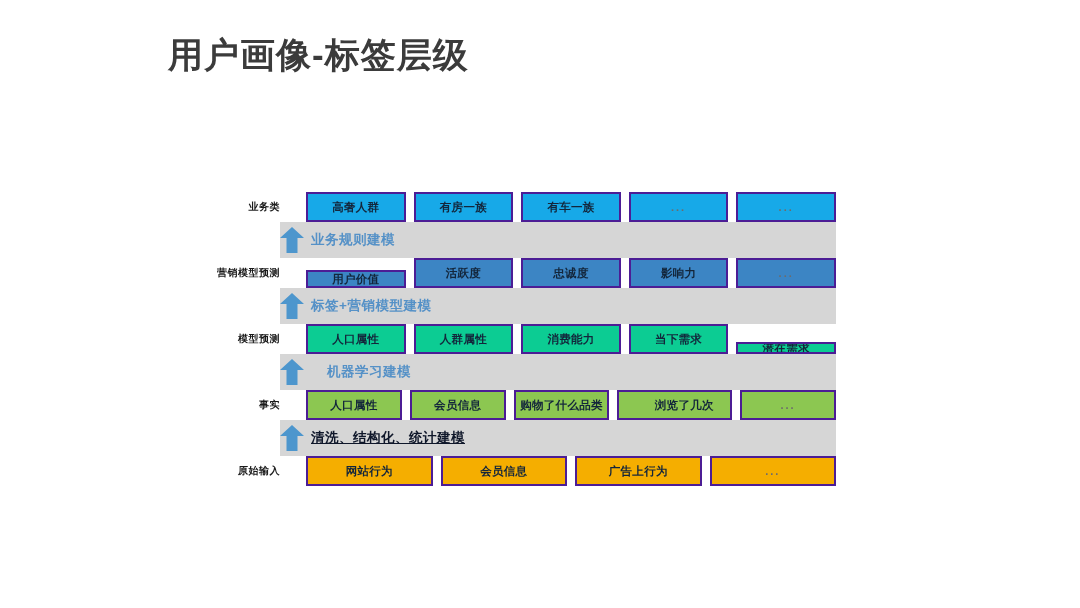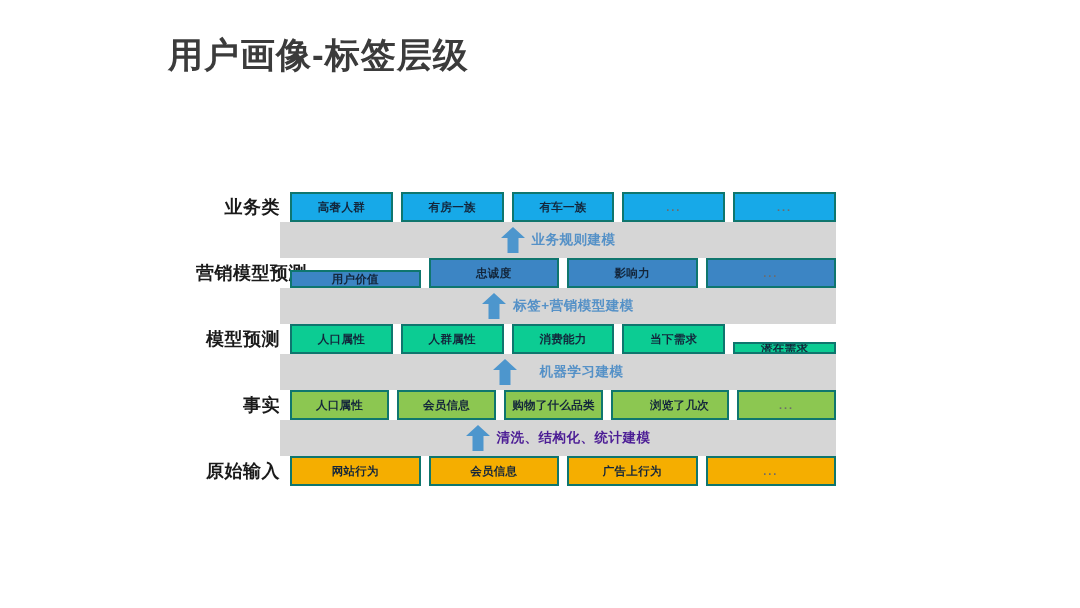--- a/index.html
+++ b/index.html
@@ -38,38 +38,38 @@
   .tier-row {
     display: flex;
     align-items: center;
     height: 30px;
   }
 
   .tier-label {
     width: 84px;
     flex: 0 0 84px;
     text-align: right;
-    padding-right: 10px;
-    font-size: 18px;
+    padding-right: 26px;
+    font-size: 10px;
     font-weight: bold;
     color: #1a1a1a;
     white-space: nowrap;
     letter-spacing: 0.5px;
   }
 
   .tier-cells {
     flex: 1 1 auto;
     display: flex;
     gap: 8px;
     height: 30px;
   }
 
   .cell {
     flex: 1 1 0;
-    border: 2px solid #0f766e;
+    border: 2px solid #4c1d95;
     display: flex;
     align-items: center;
     justify-content: center;
     font-size: 11.5px;
     font-weight: bold;
     color: #13263b;
     box-sizing: border-box;
     letter-spacing: 0.3px;
     white-space: nowrap;
     overflow: hidden;
@@ -88,21 +88,20 @@
   }
   .band-spacer {
     width: 84px;
     flex: 0 0 84px;
   }
   .band {
     flex: 1 1 auto;
     background: #d6d6d6;
     display: flex;
     align-items: center;
-    justify-content: center;
     gap: 7px;
     position: relative;
   }
   .arrow-up {
     width: 24px;
     height: 26px;
     display: block;
     flex: 0 0 24px;
   }
   .band-label {
@@ -135,20 +134,21 @@
         <svg viewBox="0 0 24 26" class="arrow-up">
           <path d="M12 0 L24 11 L17.5 11 L17.5 26 L6.5 26 L6.5 11 L0 11 Z" fill="#4d96cd"></path>
         </svg>
         <div class="band-label" style="color: rgb(85, 145, 199);">业务规则建模</div>
       </div>
     </div>
     <div class="tier-row">
       <div class="tier-label">营销模型预测</div>
       <div class="tier-cells">
         <div class="cell" style="background: rgb(60, 133, 196); margin-top: 12px;">用户价值</div>
+        <div class="cell" style="background: rgb(60, 133, 196);">活跃度</div>
         <div class="cell" style="background: rgb(60, 133, 196);">忠诚度</div>
         <div class="cell" style="background: rgb(60, 133, 196);">影响力</div>
         <div class="cell ellipsis" style="background: rgb(60, 133, 196);">...</div>
       </div>
     </div>
     <div class="band-row">
       <div class="band-spacer"></div>
       <div class="band" style="background: rgb(214, 214, 214);">
         <svg viewBox="0 0 24 26" class="arrow-up">
           <path d="M12 0 L24 11 L17.5 11 L17.5 26 L6.5 26 L6.5 11 L0 11 Z" fill="#4d96cd"></path>
@@ -184,21 +184,21 @@
         <div class="cell" style="background: rgb(140, 199, 81); padding-left: 19px;">浏览了几次</div>
         <div class="cell ellipsis" style="background: rgb(140, 199, 81);">...</div>
       </div>
     </div>
     <div class="band-row">
       <div class="band-spacer"></div>
       <div class="band" style="background: rgb(214, 214, 214);">
         <svg viewBox="0 0 24 26" class="arrow-up">
           <path d="M12 0 L24 11 L17.5 11 L17.5 26 L6.5 26 L6.5 11 L0 11 Z" fill="#4d96cd"></path>
         </svg>
-        <div class="band-label" style="color: #4c1d95;">清洗、结构化、统计建模</div>
+        <div class="band-label" style="color: #0f172a; text-decoration: underline;">清洗、结构化、统计建模</div>
       </div>
     </div>
     <div class="tier-row">
       <div class="tier-label">原始输入</div>
       <div class="tier-cells">
         <div class="cell" style="background: rgb(245, 174, 0);">网站行为</div>
         <div class="cell" style="background: rgb(245, 174, 0);">会员信息</div>
         <div class="cell" style="background: rgb(245, 174, 0);">广告上行为</div>
         <div class="cell ellipsis" style="background: rgb(245, 174, 0);">...</div>
       </div>

